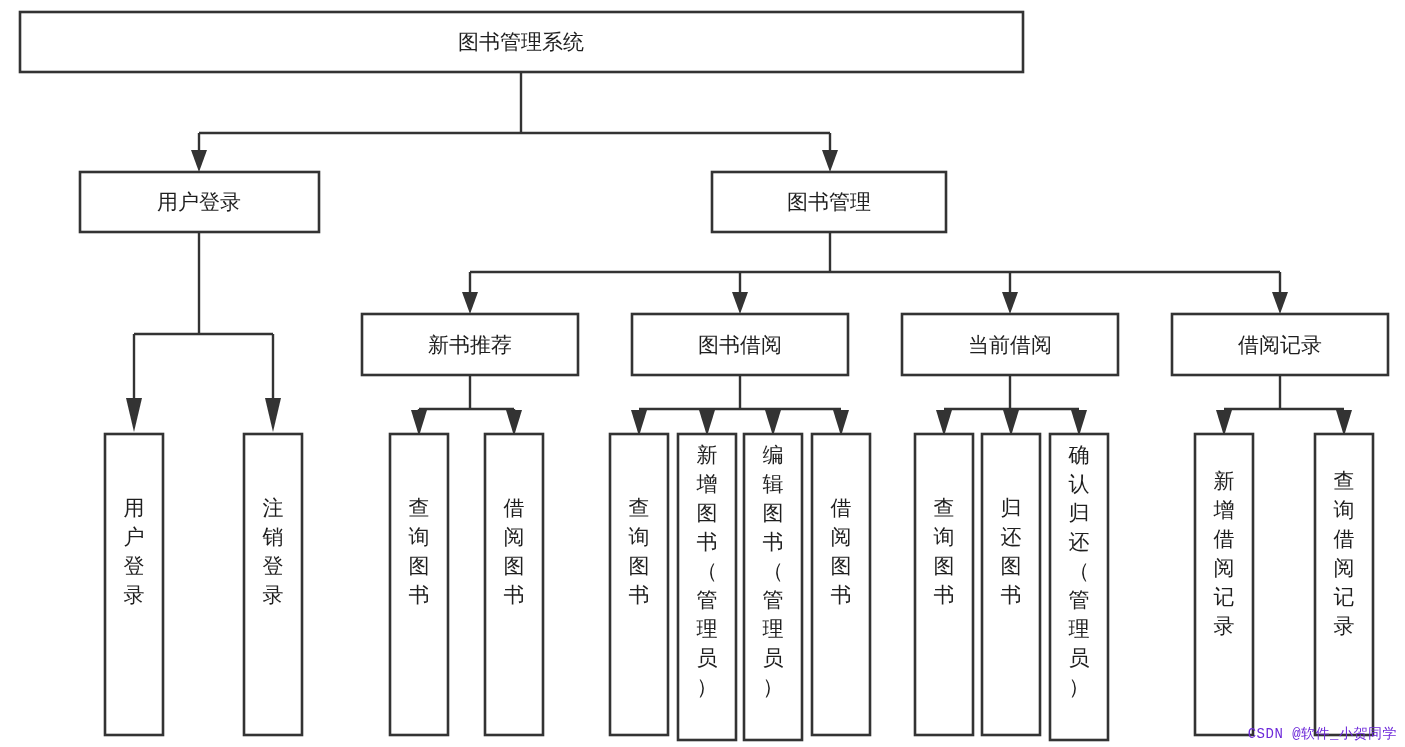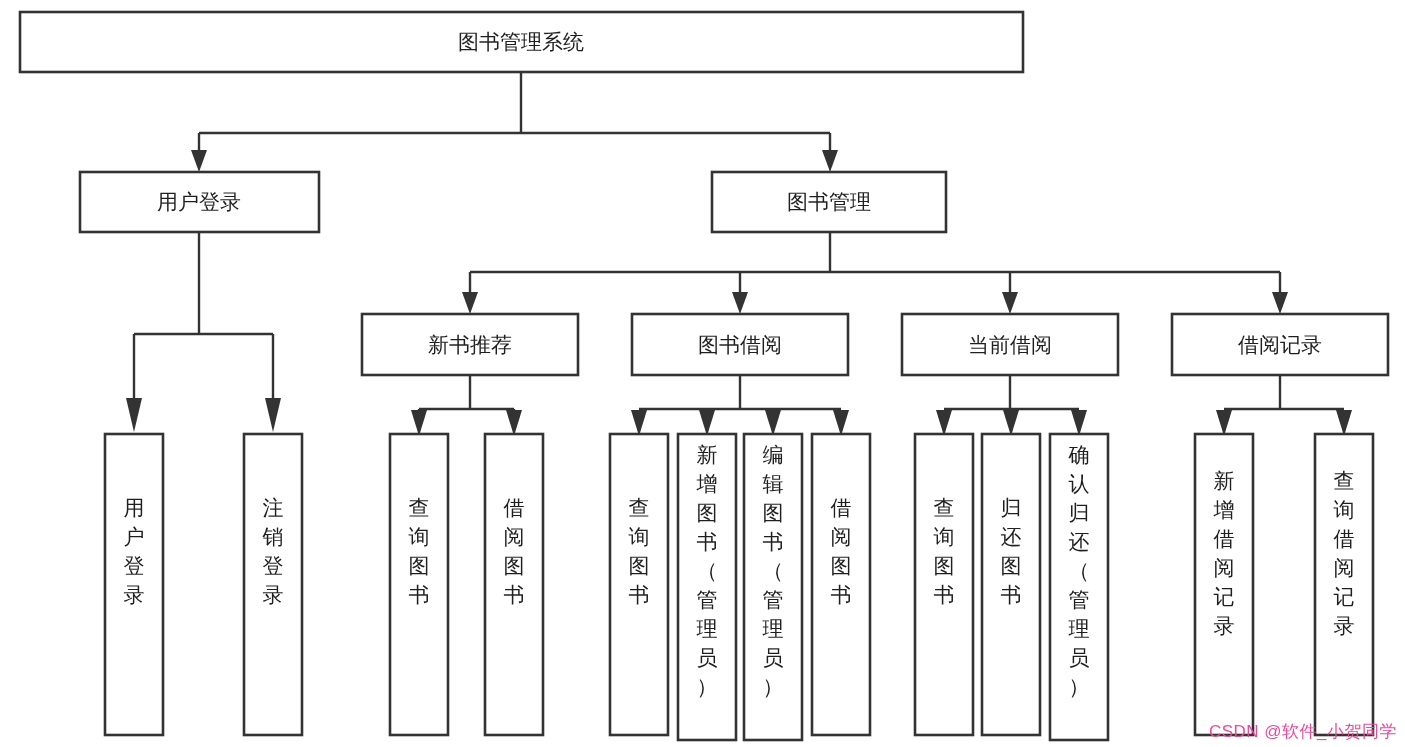--- a/index.html
+++ b/index.html
@@ -44,23 +44,23 @@
     stroke-linecap: butt;
   }
   .arrow-head {
     fill: #333333;
     stroke: none;
   }
   .watermark {
     position: absolute;
     right: 8px;
     bottom: 4px;
-    font-family: Liberation Sans, sans-serif;
-    font-size: 17px;
-    color: #ec4899;
+    font-family: Liberation Mono, monospace;
+    font-size: 14px;
+    color: #6d28d9;
     white-space: nowrap;
     letter-spacing: 0.5px;
     pointer-events: none;
   }
 </style>
 </head>
 <body>
 
 <svg id="diagram" viewBox="0 0 1405 747" xmlns="http://www.w3.org/2000/svg">
 

